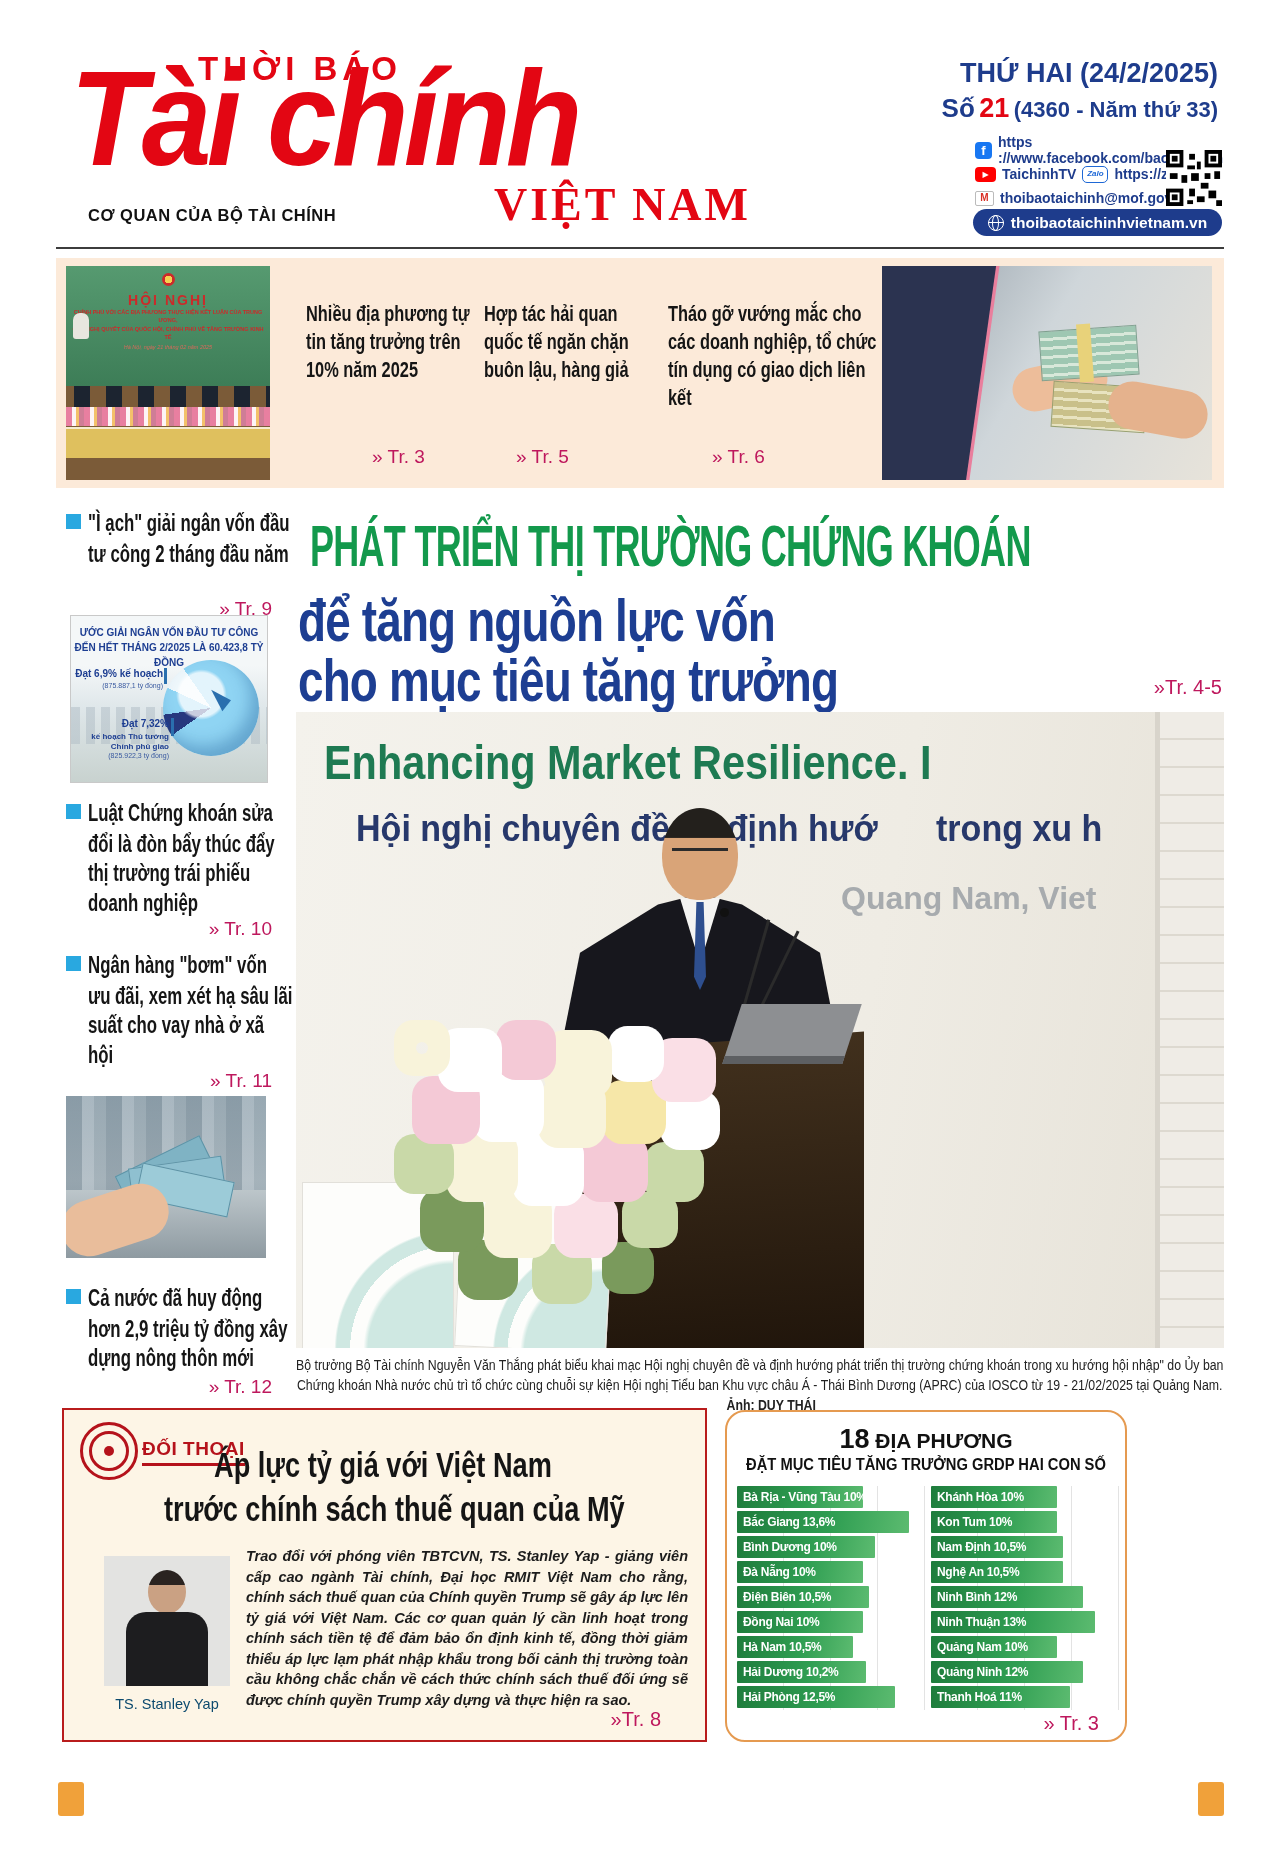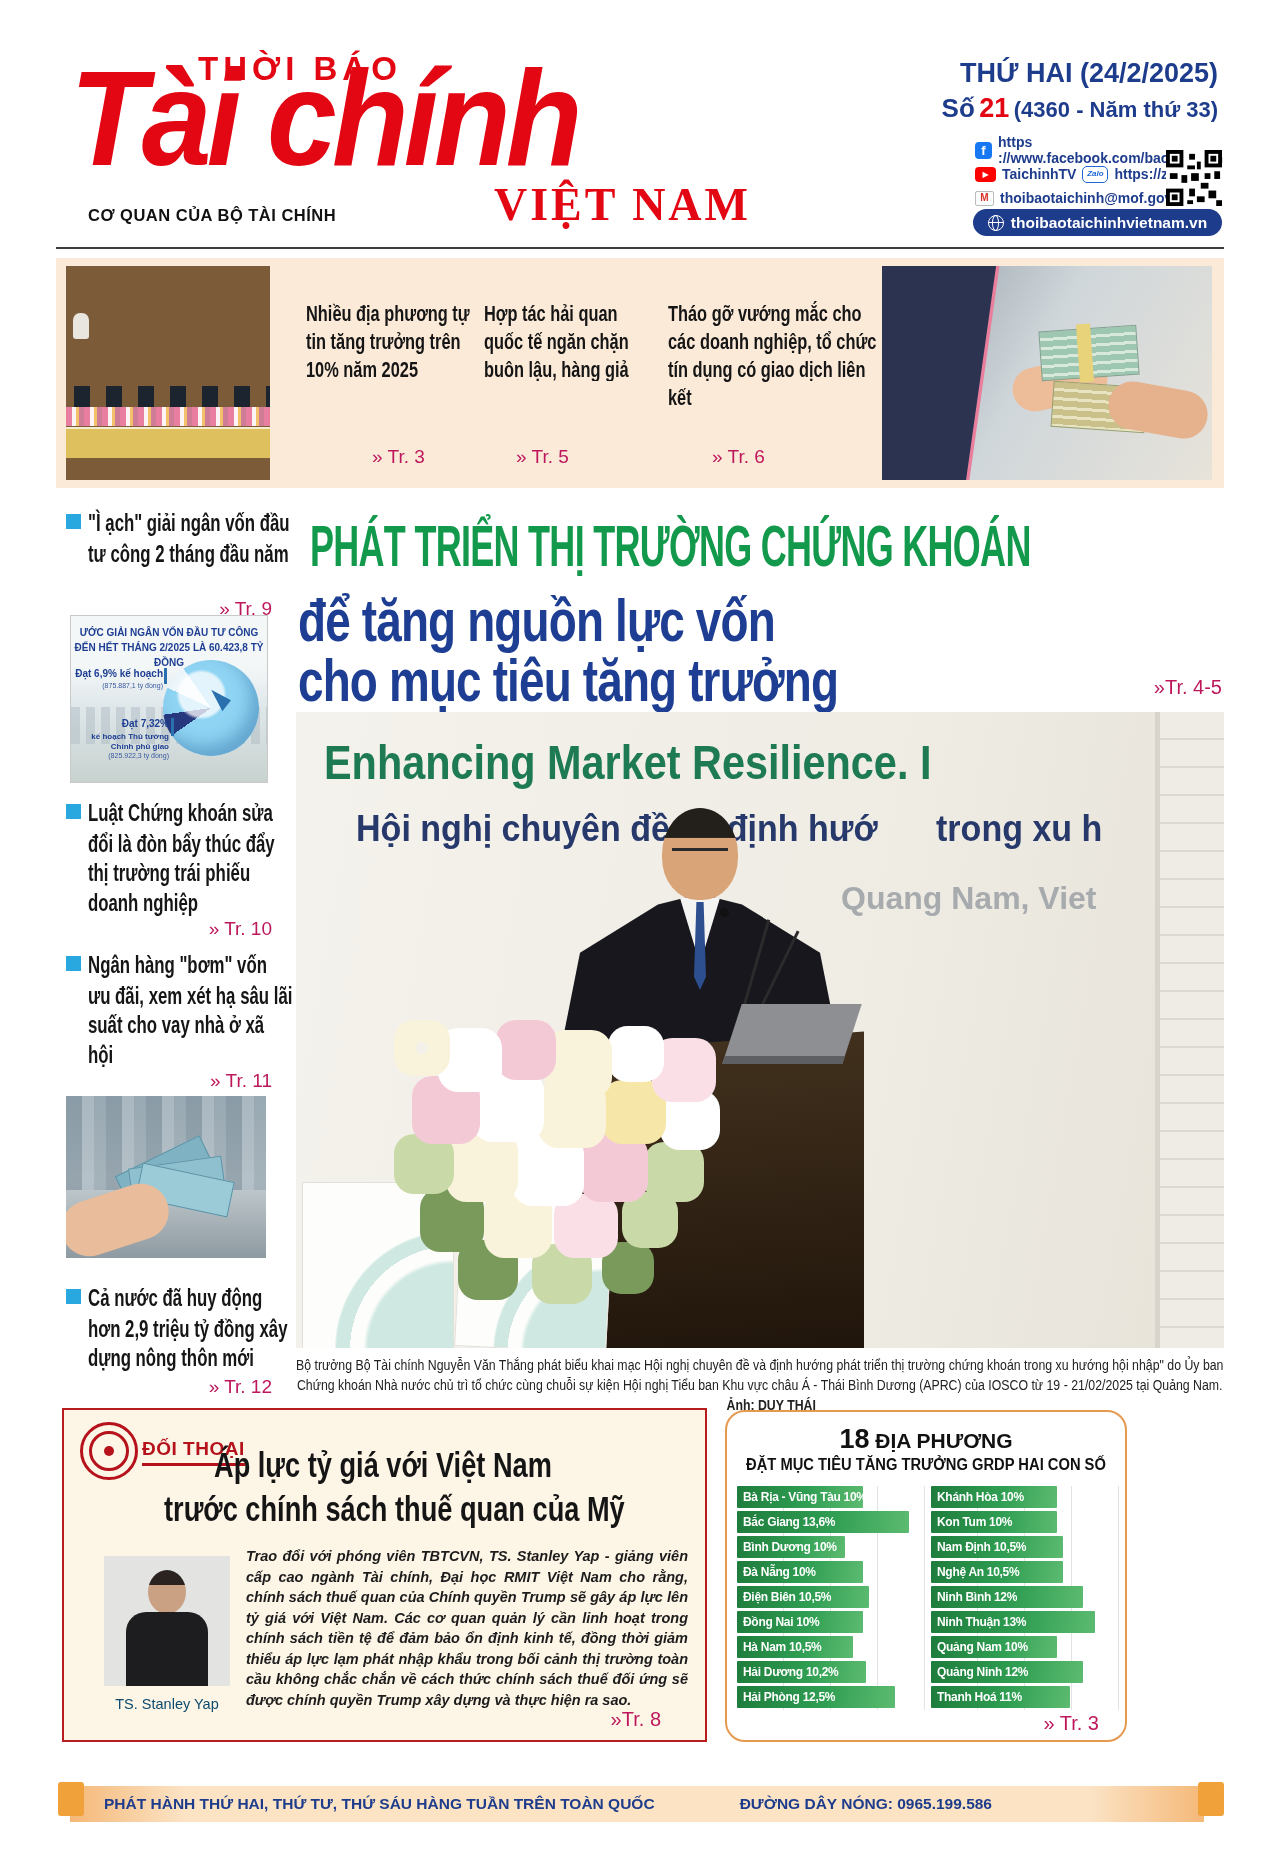--- a/index.html
+++ b/index.html
@@ -249,20 +249,27 @@
     </g>
   </svg>
   <div class="abs site-pill">
     <span class="globe"></span>
     <span>thoibaotaichinhvietnam.vn</span>
   </div>
 
   <div class="abs strip"></div>
 
   <div class="abs p1">
+    <div class="p1-banner">
+      <div class="p1-emblem"></div>
+      <div class="p1-t">HỘI NGHỊ</div>
+      <div class="p1-l">CHÍNH PHỦ VỚI CÁC ĐỊA PHƯƠNG THỰC HIỆN KẾT LUẬN CỦA TRUNG ƯƠNG,</div>
+      <div class="p1-l">CÁC NGHỊ QUYẾT CỦA QUỐC HỘI, CHÍNH PHỦ VỀ TĂNG TRƯỞNG KINH TẾ</div>
+      <div class="p1-d">Hà Nội, ngày 21 tháng 02 năm 2025</div>
+    </div>
     <div class="p1-people"></div>
     <div class="p1-flowers"></div>
     <div class="p1-skirt"></div>
     <div class="p1-bust"></div>
   </div>
 
   <div class="abs strip-title" style="left:306px;top:300px;width:212px;">Nhiều địa phương tự tin tăng trưởng trên 10% năm 2025</div>
   <div class="abs page-ref" style="left:372px;top:446px;">» Tr. 3</div>
 
   <div class="abs strip-title" style="left:484px;top:300px;width:212px;">Hợp tác hải quan quốc tế ngăn chặn buôn lậu, hàng giả</div>
@@ -386,21 +393,21 @@
           <div class="bar" style="width: 126px;">
             <span>Bà Rịa - Vũng Tàu 10%</span>
           </div>
         </div>
         <div class="bar-row">
           <div class="bar" style="width: 172px;">
             <span>Bắc Giang 13,6%</span>
           </div>
         </div>
         <div class="bar-row">
-          <div class="bar" style="width: 108px;">
+          <div class="bar" style="width: 138px;">
             <span>Bình Dương 10%</span>
           </div>
         </div>
         <div class="bar-row">
           <div class="bar" style="width: 126px;">
             <span>Đà Nẵng 10%</span>
           </div>
         </div>
         <div class="bar-row">
           <div class="bar" style="width: 132px;">
@@ -471,20 +478,16 @@
         </div>
         <div class="bar-row">
           <div class="bar" style="width: 139px;">
             <span>Thanh Hoá 11%</span>
           </div>
         </div>
       </div>
     <div class="page-ref grdp-ref">» Tr. 3</div>
   </div>
 
-  <div class="abs footer">
-    <span>PHÁT HÀNH THỨ HAI, THỨ TƯ, THỨ SÁU HÀNG TUẦN TRÊN TOÀN QUỐC</span>
-    <span>ĐƯỜNG DÂY NÓNG: 0965.199.586</span>
-  </div>
   <div class="abs bookend" style="left:58px;"></div>
   <div class="abs bookend" style="left:1198px;"></div>
 
 </div>
 
 </body></html>

